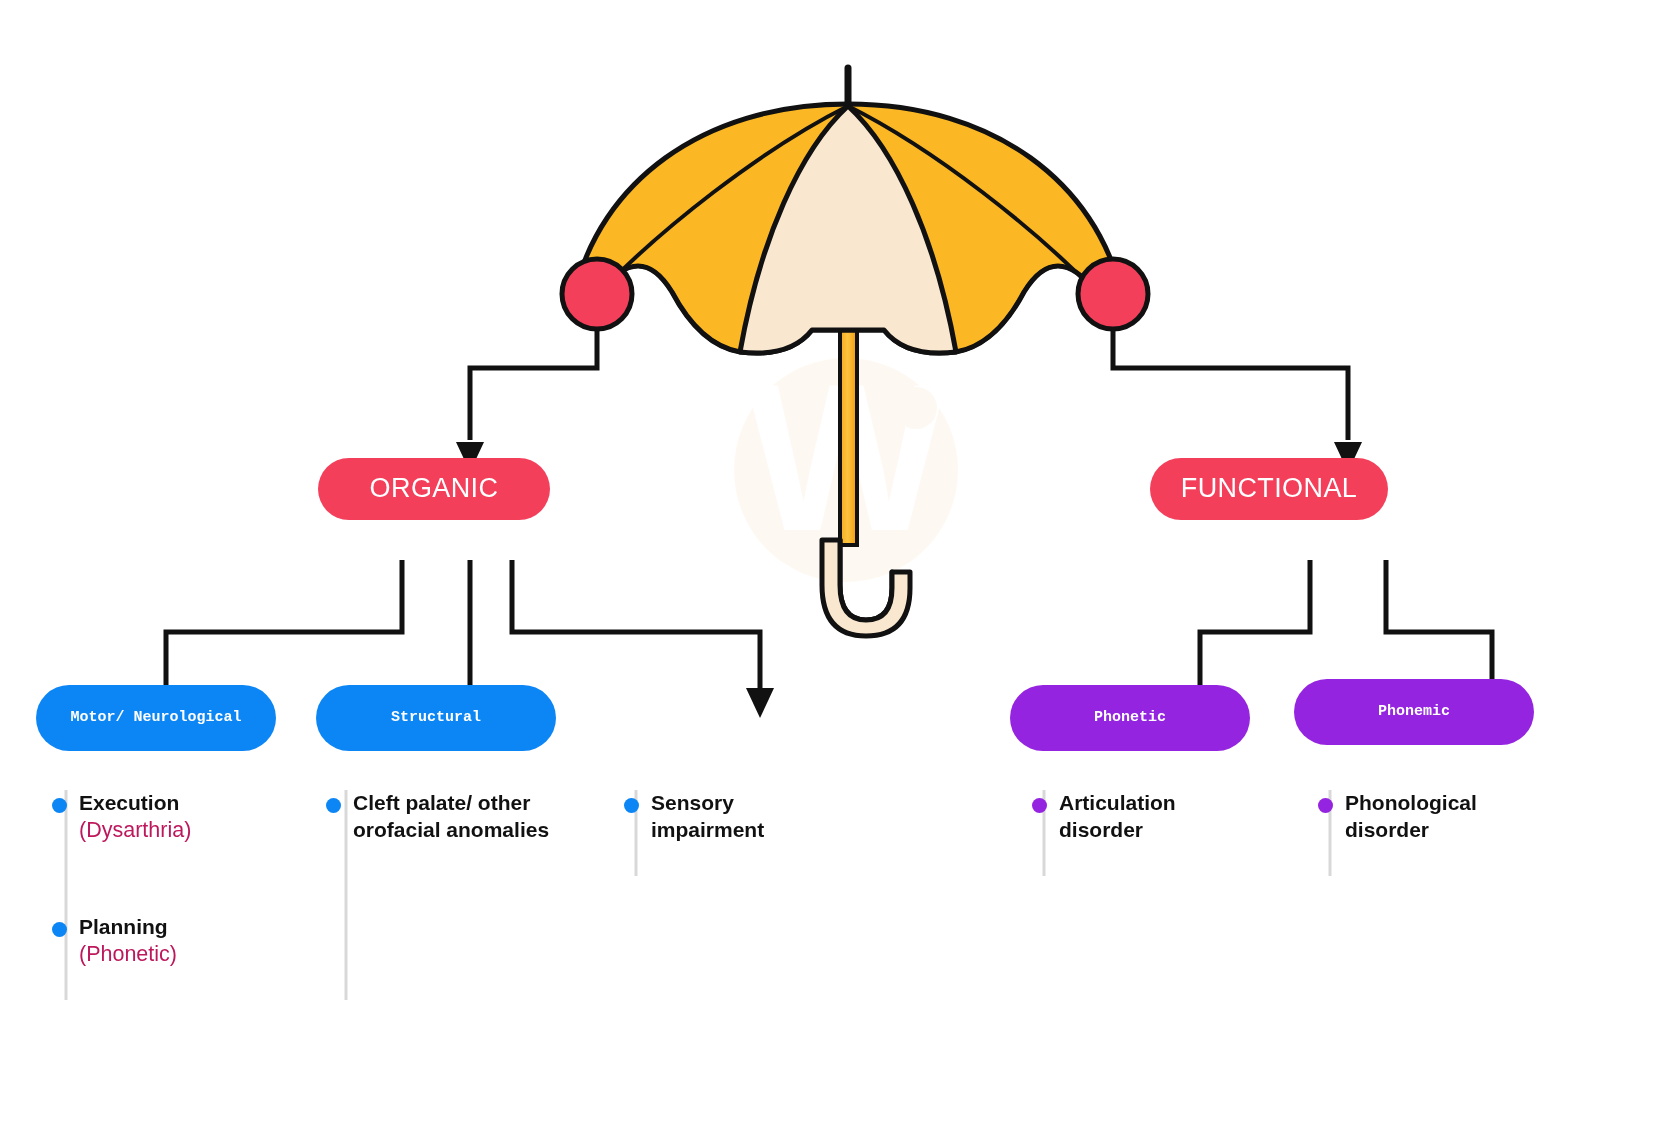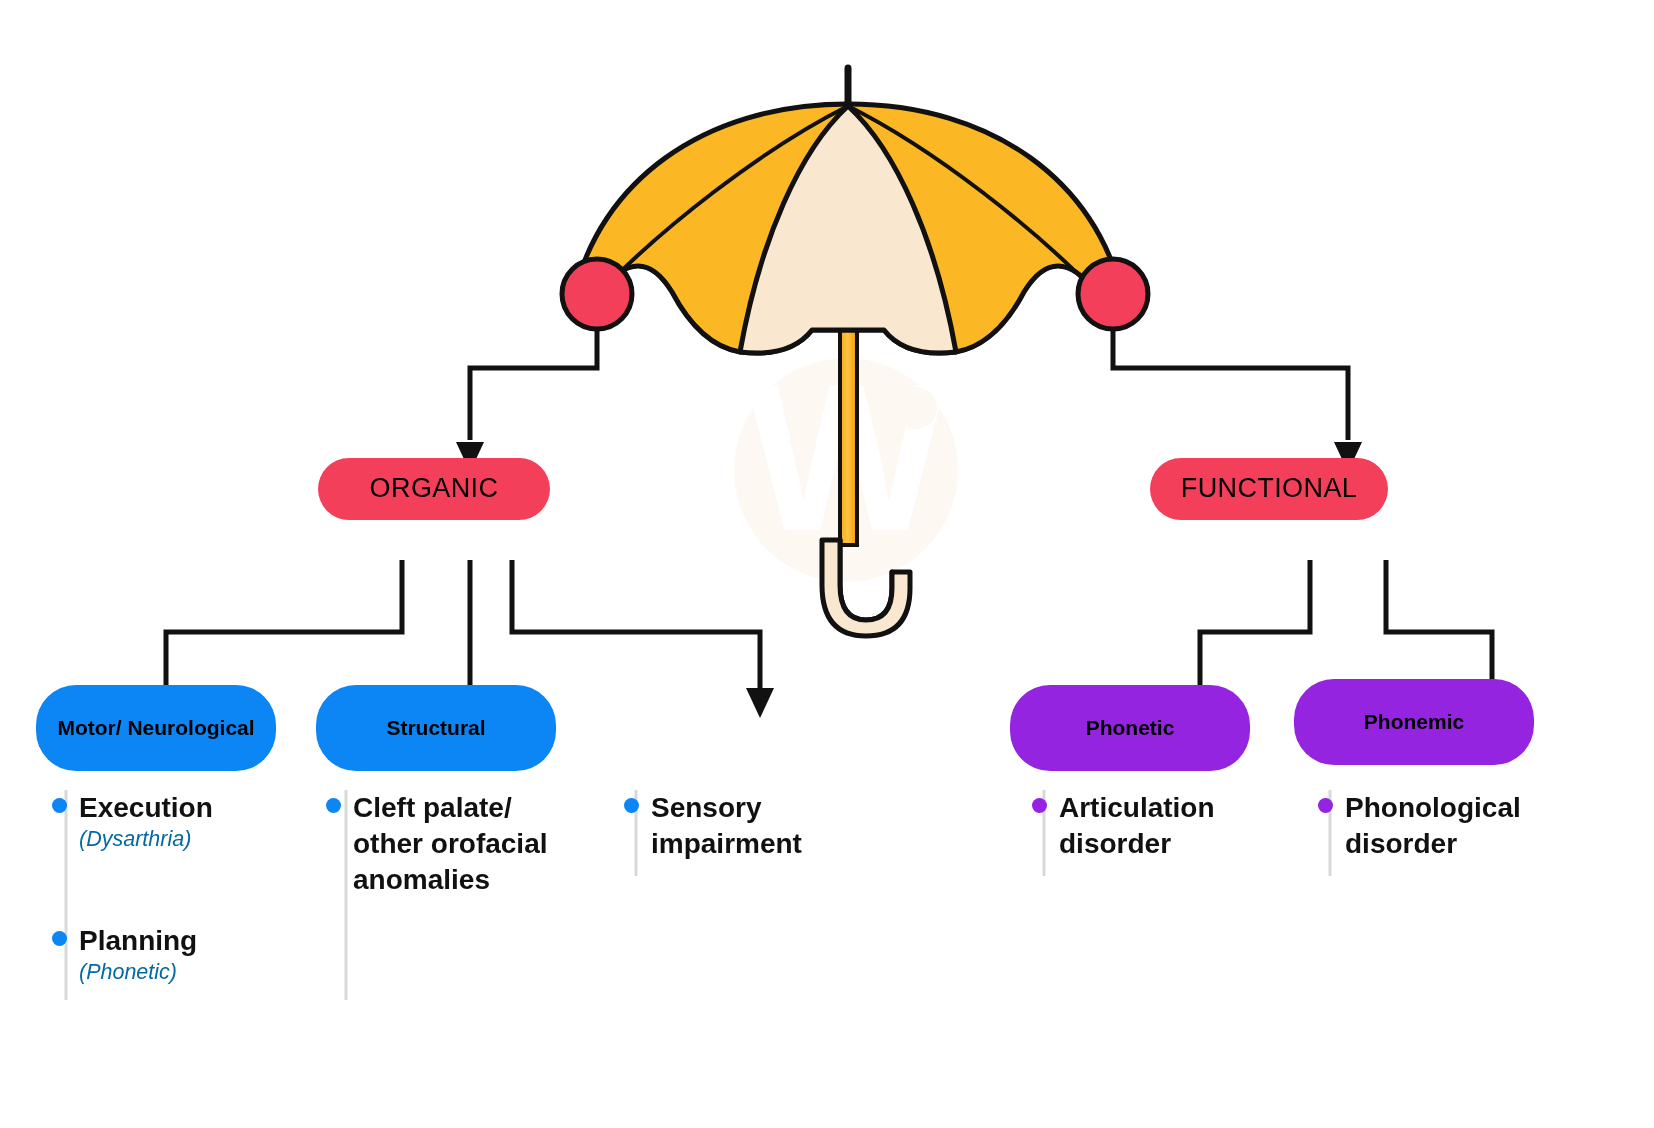--- a/index.html
+++ b/index.html
@@ -2,29 +2,29 @@
 <html><head>
 <meta charset="utf-8">
 <style>
   html,body{margin:0;padding:0;background:#ffffff;}
   body{width:1654px;height:1128px;position:relative;overflow:hidden;
        font-family:"Liberation Sans","DejaVu Sans",sans-serif;}
   #stage{position:absolute;left:0;top:0;width:1654px;height:1128px;}
   #art{position:absolute;left:0;top:0;width:1654px;height:1128px;}
 
   .node{position:absolute;display:flex;align-items:center;justify-content:center;
-        box-sizing:border-box;color:#000000;text-align:center;line-height:1.1;}
+        box-sizing:border-box;color:#ffffff;text-align:center;line-height:1.1;}
   .node.cat{border-radius:40px;height:62px;font-size:27px;font-weight:400;letter-spacing:.4px;}
-  .node.sub{border-radius:40px;height:86px;font-size:21px;font-weight:700;}
+  .node.sub{border-radius:40px;height:66px;font-size:15px;font-weight:700;font-family:Liberation Mono, monospace;}
 
   .bullets{position:absolute;box-sizing:border-box;}
   .bullet{position:relative;display:block;padding-left:33px;margin-bottom:26px;}
   .bullet .dot{position:absolute;left:6px;top:8px;width:15px;height:15px;border-radius:50%;}
-  .bullet .main{display:block;font-size:28px;font-weight:700;color:#111111;line-height:1.28;}
-  .bullet .sub{display:block;font-size:21.5px;font-weight:400;color:#0369a1;line-height:1.28;font-style:italic;}
+  .bullet .main{display:block;font-size:21px;font-weight:700;color:#111111;line-height:1.28;}
+  .bullet .sub{display:block;font-size:21.5px;font-weight:400;color:#be185d;line-height:1.28;}
 </style>
 </head>
 <body>
 
 <div id="stage">
 
   <svg id="art" viewBox="0 0 1654 1128">
     <defs>
       <linearGradient id="shaftgrad" x1="0" y1="0" x2="1" y2="0">
         <stop offset="0%" stop-color="#f6a81c"></stop>

